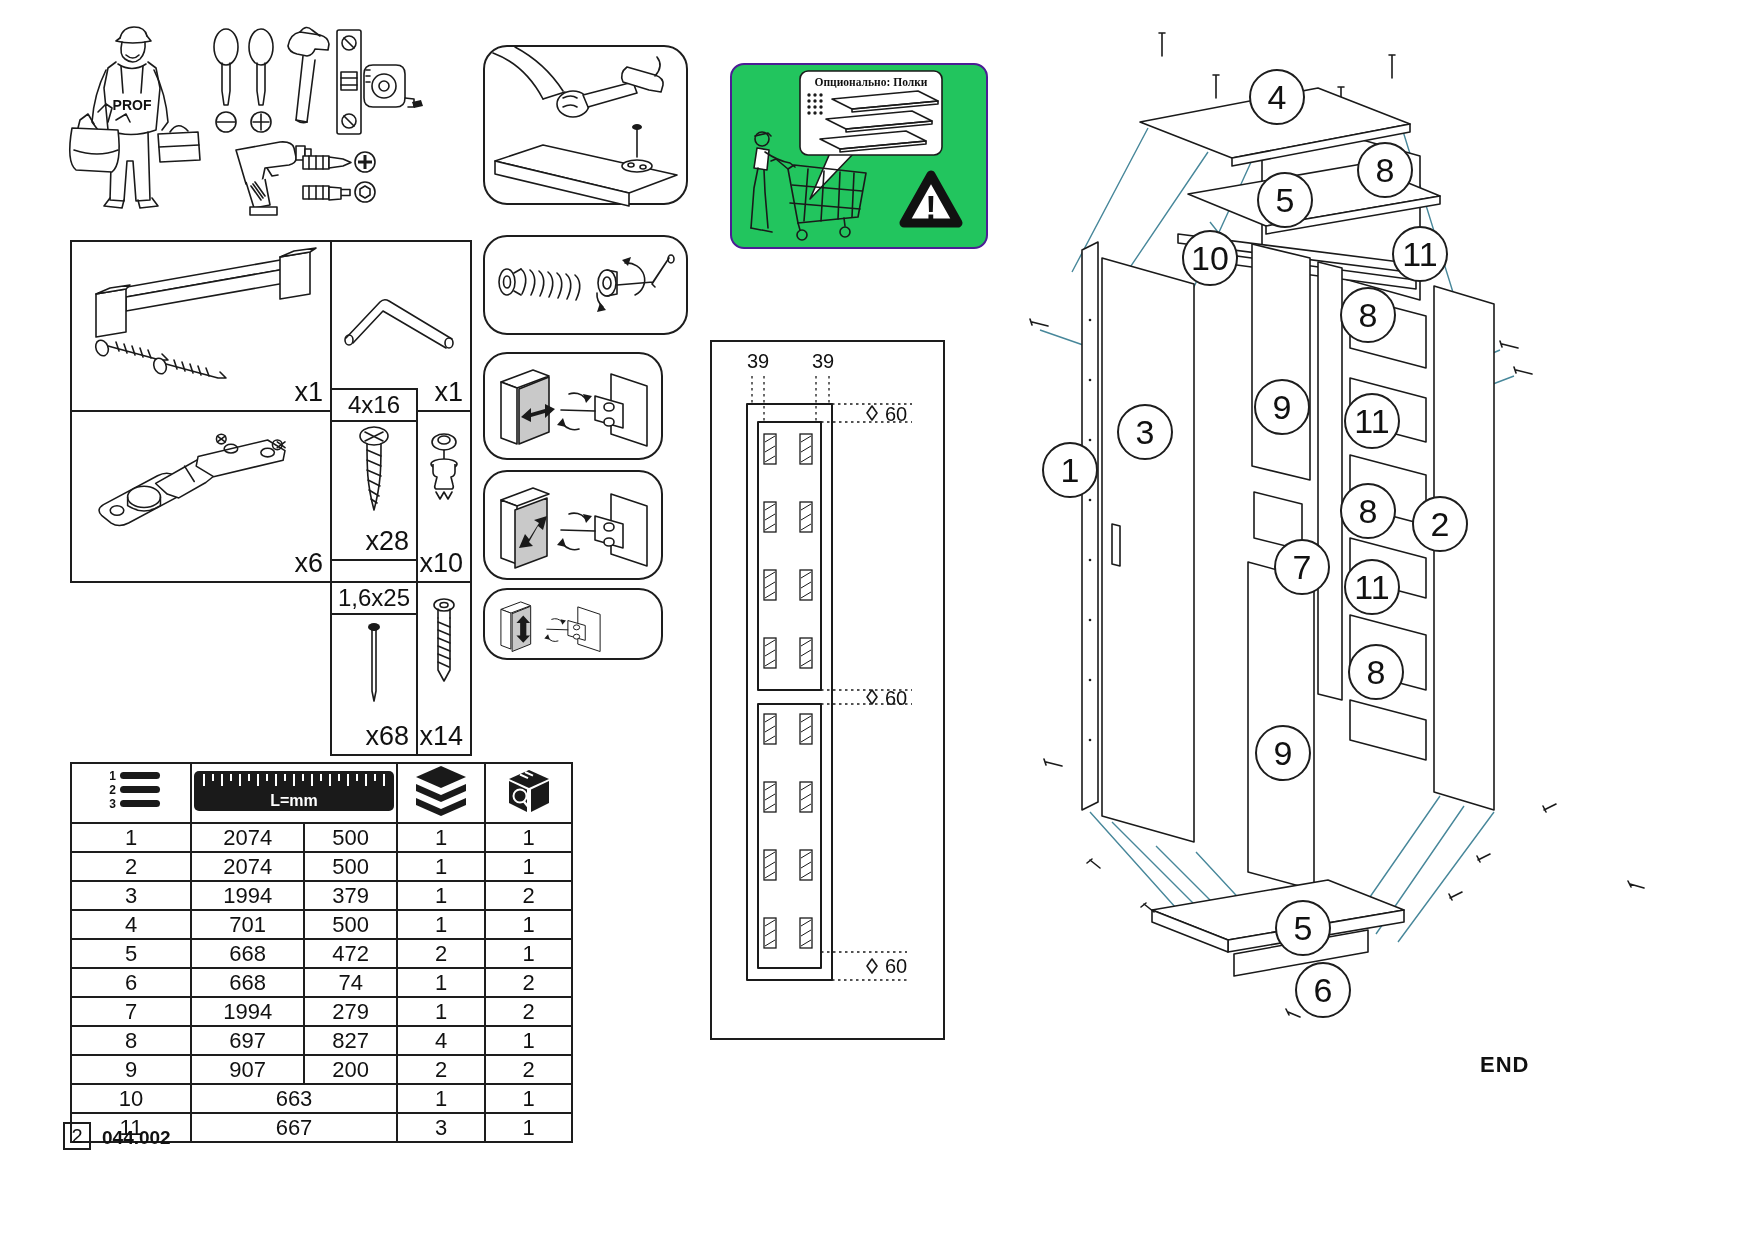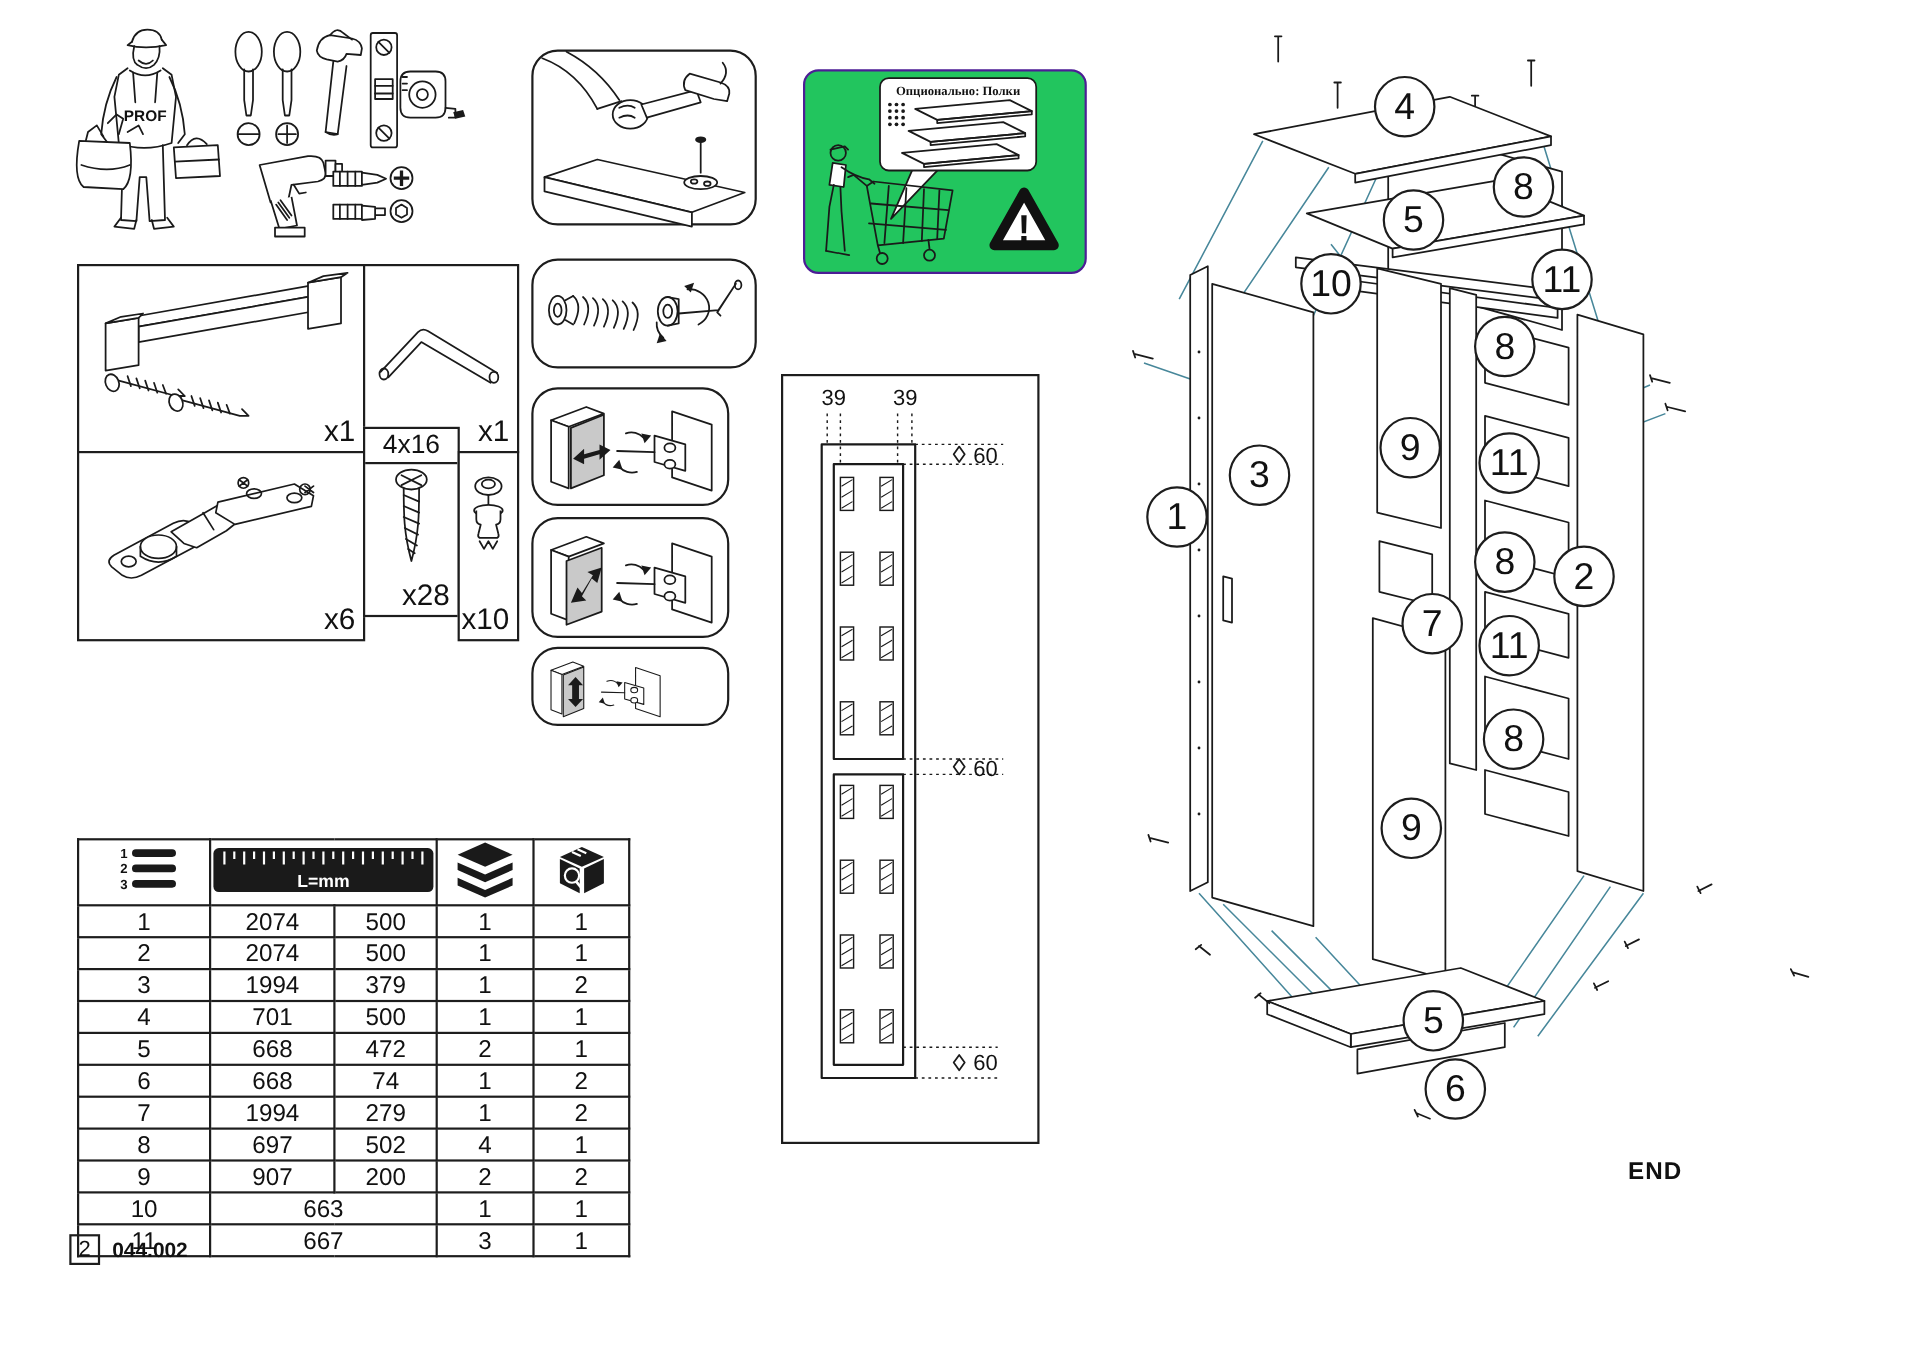--- a/index.html
+++ b/index.html
@@ -198,21 +198,39 @@
       <path class="ln" d="M26,38 l0,10"></path>
       <ellipse class="fw" cx="26" cy="52" rx="13" ry="5"></ellipse>
       <path class="fw" d="M15,52 l0,8 q0,4 4,5 l-2,8 q-1,3 1,4 l16,0 q2,-1 1,-4 l-2,-8 q4,-1 4,-5 l0,-8"></path>
       <path class="ln" d="M18,80 l4,7 4,-7 4,7 4,-7"></path>
     </svg>
     <span class="qty">x10</span>
   </div>
 
 
 
-
+  <div class="gcell hassub" style="left:330px;top:581px;width:88px;height:175px">
+    <div class="sub">1,6x25</div>
+    <svg width="84" height="112" viewBox="0 0 84 112">
+      <ellipse class="fk" cx="42" cy="12" rx="6" ry="4"></ellipse>
+      <path class="ln" d="M40,14 l0,62 2,10 2,-10 0,-62"></path>
+    </svg>
+    <span class="qty">x68</span>
+  </div>
+
+  <div class="gcell" style="left:416px;top:581px;width:56px;height:175px">
+    <svg width="52" height="142" viewBox="0 0 52 142">
+      <ellipse class="fw" cx="26" cy="22" rx="10" ry="6"></ellipse>
+      <ellipse class="ln" cx="26" cy="22" rx="4" ry="2.5"></ellipse>
+      <path class="ln" d="M20,26 l0,9 m12,-9 l0,9"></path>
+      <path class="ln" d="M20,35 l0,52 6,11 6,-11 0,-52"></path>
+      <path class="ln" d="M20,39 L32,44 M20,47 L32,52 M20,55 L32,60 M20,63 L32,68 M20,71 L32,76 M20,79 L31,84"></path>
+    </svg>
+    <span class="qty">x14</span>
+  </div>
 
   <table class="parts-table">
     <colgroup>
         <col style="width:120px">
         <col style="width:110px">
         <col style="width:90px">
         <col style="width:88px">
         <col style="width:87px">
       </colgroup>
     <thead>
@@ -300,21 +318,21 @@
         <tr>
           <td>7</td>
           <td>1994</td>
           <td>279</td>
           <td>1</td>
           <td>2</td>
         </tr>
         <tr>
           <td>8</td>
           <td>697</td>
-          <td>502</td>
+          <td>827</td>
           <td>4</td>
           <td>1</td>
         </tr>
         <tr>
           <td>9</td>
           <td>907</td>
           <td>200</td>
           <td>2</td>
           <td>2</td>
         </tr>

